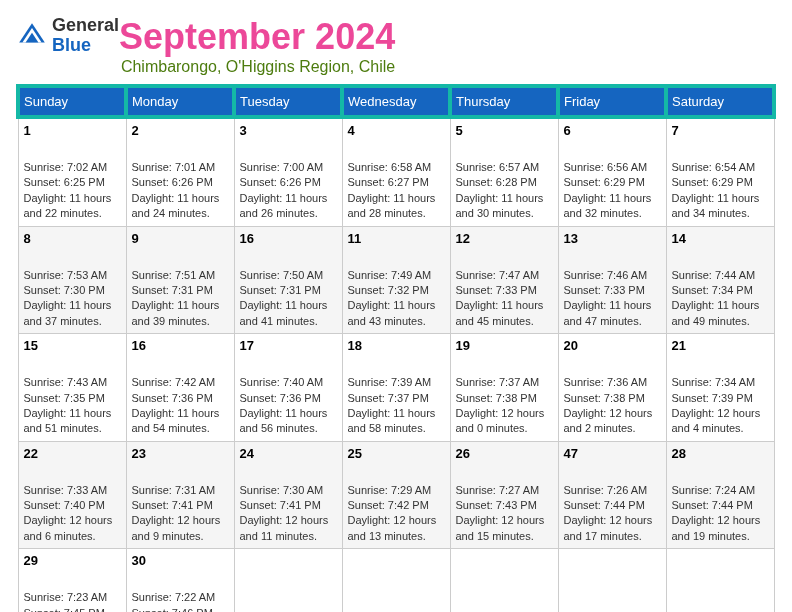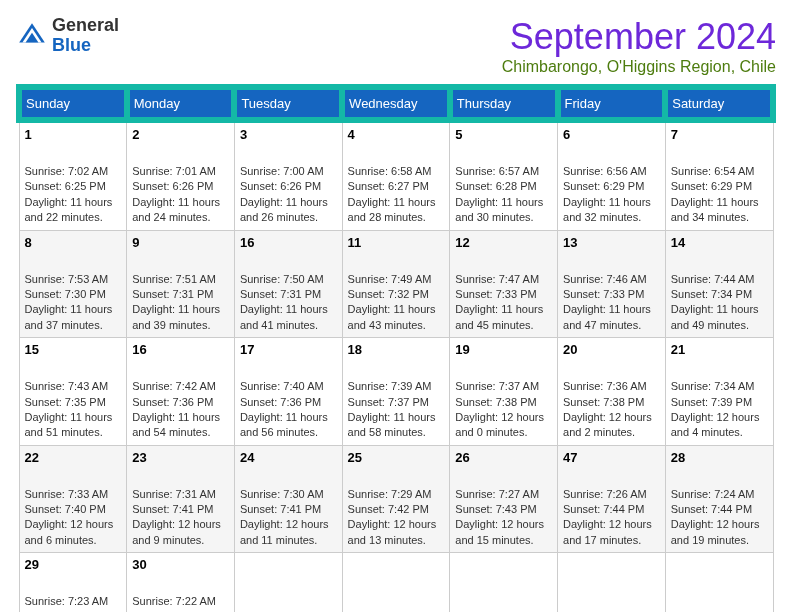--- a/index.html
+++ b/index.html
@@ -5,21 +5,21 @@
     * { box-sizing: border-box; margin: 0; padding: 0; }
     body {
       font-family: Arial, sans-serif;
       background: #fff;
       width: 792px;
       min-height: 612px;
       padding: 16px;
     }
     .header {
       display: flex;
-      justify-content: space-between;
+      justify-content: flex-start;
       align-items: flex-start;
       margin-bottom: 8px;
     }
     .logo {
       display: flex;
       align-items: center;
       gap: 4px;
     }
     .logo-text {
       font-size: 18px;
@@ -30,40 +30,40 @@
     .logo-text .blue { color: #1565c0; }
     .logo-icon {
       width: 32px;
       height: 32px;
     }
     .title-block {
       text-align: right;
     }
     .month-title {
       font-size: 36px;
-      font-weight: normal;
-      color: #6d28d9;
+      font-weight: bold;
+      color: #ec4899;
     }
     .location {
       font-size: 16px;
       color: #4d7c0f;
     }
     .calendar {
       width: 100%;
       border-collapse: collapse;
       font-size: 11px;
     }
     .calendar th {
       background: #1565c0;
       color: #fff;
       padding: 6px 4px;
       text-align: left;
       font-size: 13px;
       font-weight: normal;
-      border: 6px solid #14b8a6;
+      border: 4px solid #14b8a6;
     }
     .calendar td {
       border: 1px solid #ccc;
       vertical-align: top;
       padding: 4px 5px;
       width: calc(100% / 7);
       min-height: 80px;
     }
     .calendar tr:nth-child(even) td {
       background: #f5f5f5;

